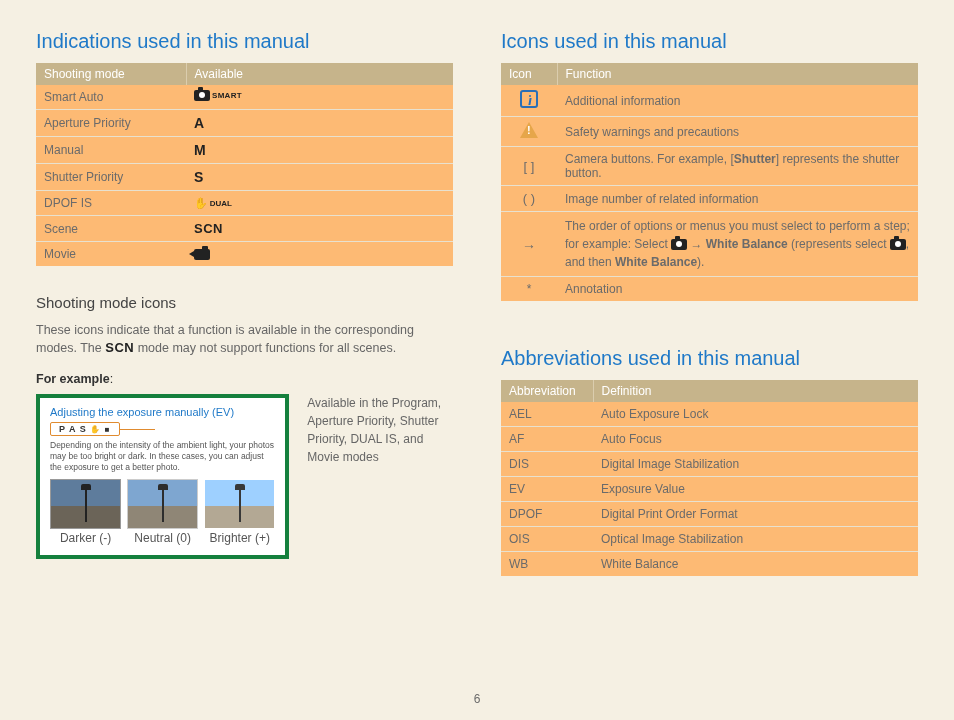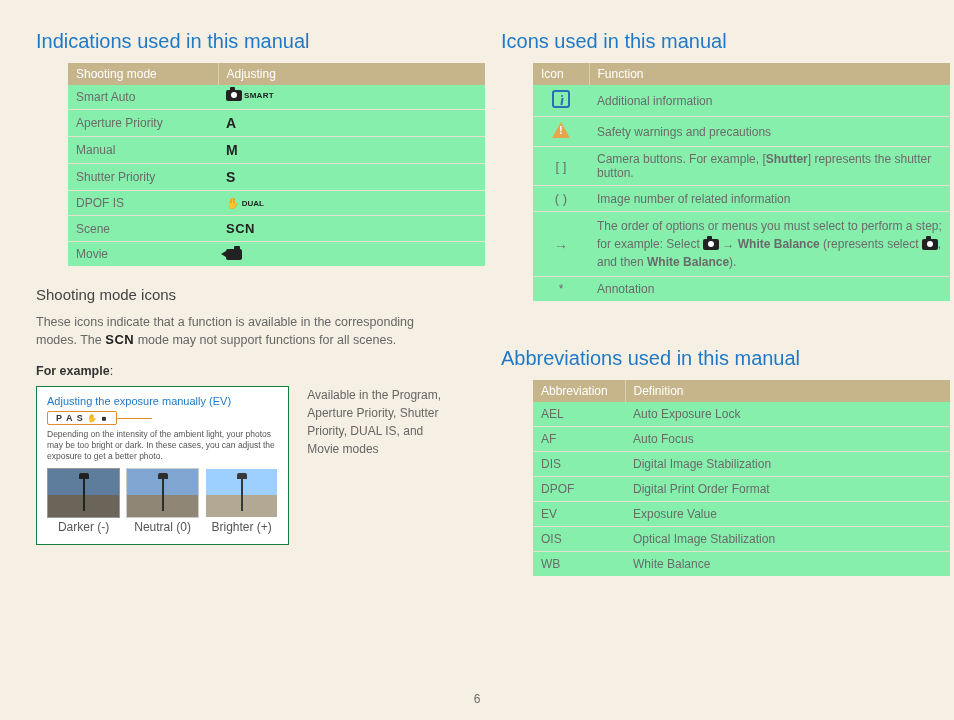--- a/index.html
+++ b/index.html
@@ -19,23 +19,22 @@
   .col { flex: 1; min-width: 0; }
   h2.section-heading {
     color: #1f79c8;
     font-weight: 400;
     font-size: 20px;
     margin-bottom: 10px;
   }
   table.info {
     width: 100%;
     border-collapse: collapse;
-    background: #86efac;
+    background: #fdba74;
     font-size: 12px;
-    margin-left: 32px;
   }
   table.info th {
     background: #c6b48b;
     color: #ffffff;
     font-weight: 400;
     text-align: left;
     padding: 4px 8px;
     border-right: 1px solid #dbcdae;
   }
   table.info th:last-child { border-right: none; }
@@ -45,28 +44,28 @@
     vertical-align: middle;
     color: #6b6b6b;
   }
   table.info tr:last-child td { border-bottom: none; }
   .icon-col { width: 56px; text-align: center; }
   .abbr-col { width: 92px; }
   .mode-col { width: 150px; }
   .bold-glyph { font-family: Arial, sans-serif; font-weight: 700; color:#222; font-size:14px; }
   .scn { font-weight:700; color:#222; letter-spacing:0.5px; font-size:13px; }
   .sub-heading {
-    color:#444; font-size:15px; margin-top:20px; margin-bottom:10px;
+    color:#444; font-size:15px; margin-top:28px; margin-bottom:10px;
   }
   .body-text { font-size:12.5px; color:#666; line-height:1.45; }
   .for-example { font-size:12.5px; color:#333; margin-top:14px; margin-bottom:8px; }
   .for-example b { font-weight:700; }
   .example-wrap { display:flex; gap:18px; align-items:flex-start; }
   .example-box {
-    background:#ffffff; border:1px solid #15803d; width:260px; padding:8px 10px 10px 10px;
+    background:#ffffff; border:4px solid #15803d; width:260px; padding:8px 10px 10px 10px;
     font-size:9px; color:#555;
   }
   .example-title { color:#1f79c8; font-size:11px; margin-bottom:4px; }
   .mode-strip {
     display:inline-block;
     border:1px solid #e08b2f;
     border-radius:2px;
     padding:1px 8px;
     font-weight:700;
     color:#333;
@@ -132,21 +131,21 @@
 
 <div class="page">
 
   <div class="col">
     <h2 class="section-heading">Indications used in this manual</h2>
 
     <table class="info">
       <thead>
           <tr>
         <th class="mode-col">Shooting mode</th>
-        <th>Adjusting</th>
+        <th>Available</th>
       </tr>
         </thead>
       <tbody>
         <tr>
           <td>Smart Auto</td>
           <td><span class="smart-glyph">
                 <span class="cam-glyph"></span>
                 <span class="smart-text">SMART</span>
               </span></td>
         </tr>
@@ -273,26 +272,26 @@
           </tr>
           <tr>
             <td class="abbr-col">AF</td>
             <td>Auto Focus</td>
           </tr>
           <tr>
             <td class="abbr-col">DIS</td>
             <td>Digital Image Stabilization</td>
           </tr>
           <tr>
+            <td class="abbr-col">EV</td>
+            <td>Exposure Value</td>
+          </tr>
+          <tr>
             <td class="abbr-col">DPOF</td>
             <td>Digital Print Order Format</td>
-          </tr>
-          <tr>
-            <td class="abbr-col">EV</td>
-            <td>Exposure Value</td>
           </tr>
           <tr>
             <td class="abbr-col">OIS</td>
             <td>Optical Image Stabilization</td>
           </tr>
           <tr>
             <td class="abbr-col">WB</td>
             <td>White Balance</td>
           </tr>
         </tbody>

